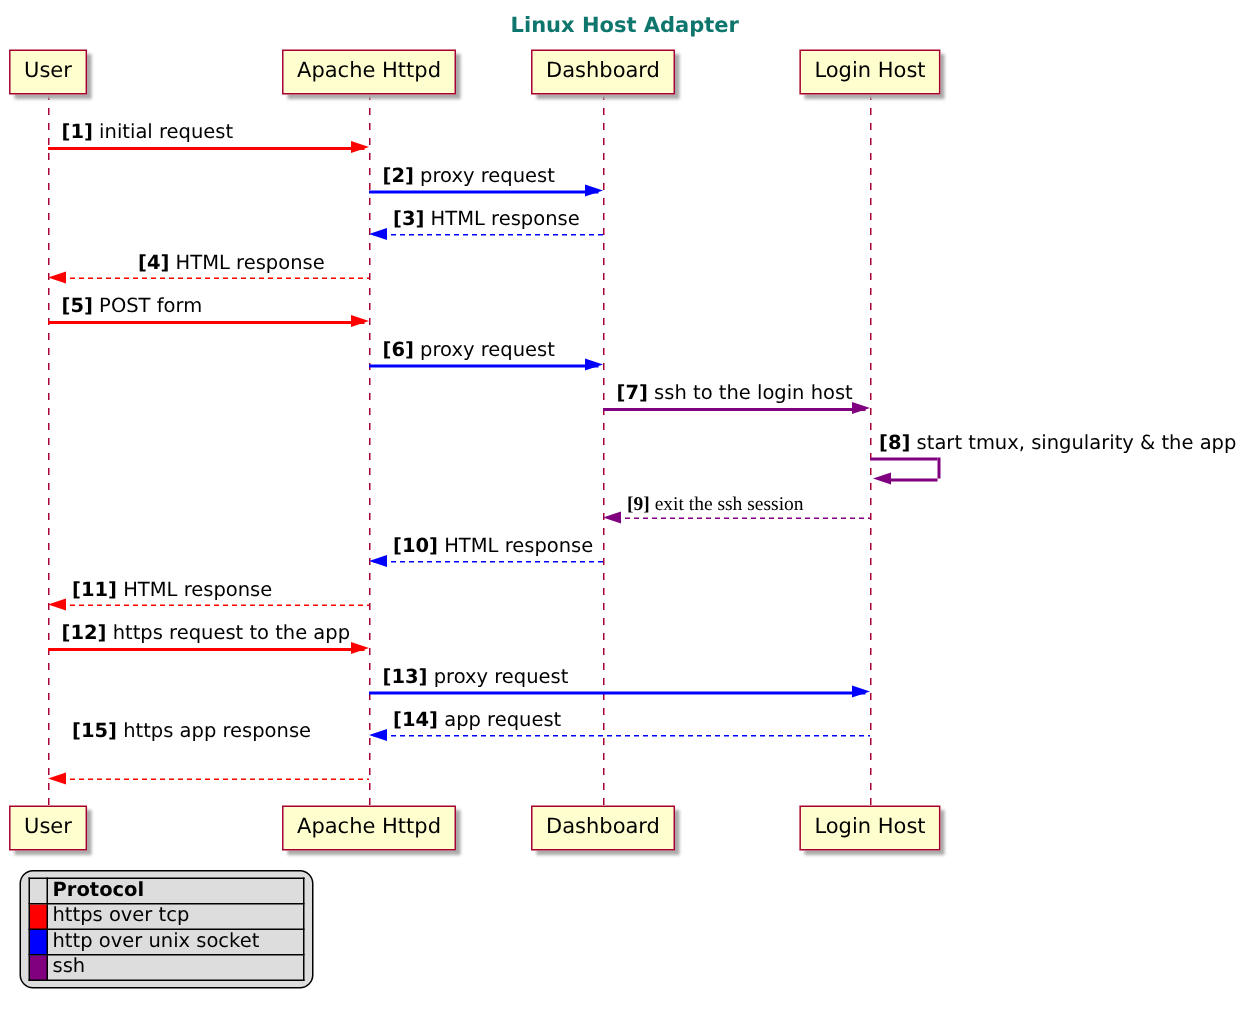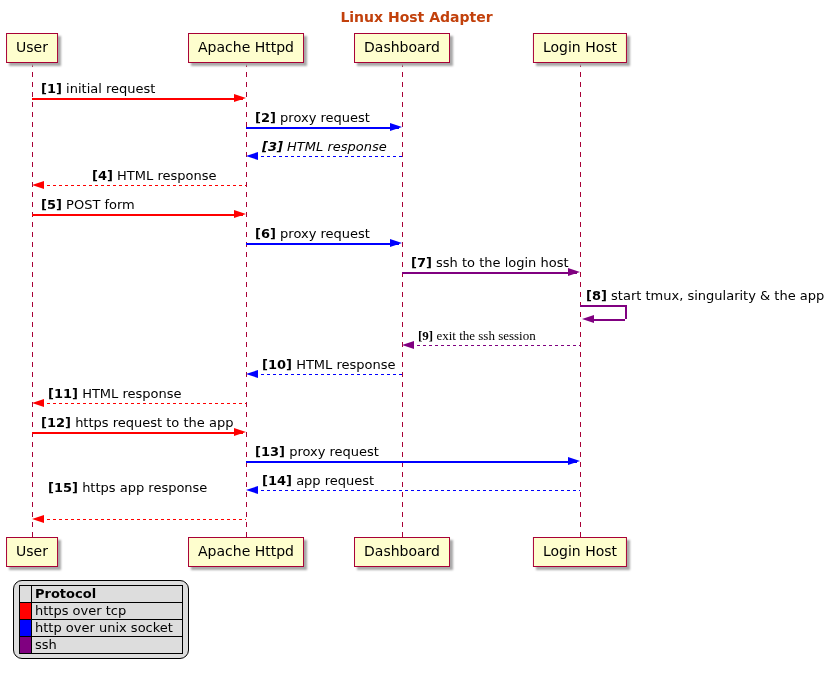--- a/index.html
+++ b/index.html
@@ -5,21 +5,21 @@
   html,body{margin:0;padding:0;background:#fff;}
   .canvas{
     position:relative;
     width:833px;height:687px;
     background:#ffffff;
     font-family:"DejaVu Sans", sans-serif;
     overflow:hidden;
   }
   .title{
     position:absolute;top:9px;left:0;width:833px;
-    text-align:center;font-weight:bold;font-size:14px;color:#c2410c;
+    text-align:center;font-weight:bold;font-size:14px;color:#0f766e;
   }
   .participant{
     position:absolute;
     transform:translateX(-50%);
     background:#FEFECE;
     border:1.6px solid #A80036;
     box-shadow:3px 3px 2px #a9a9a9;
     font-size:14px;color:#000;
     padding:4px 9px 5px 9px;
     white-space:nowrap;
@@ -42,21 +42,21 @@
   }
   .msg-label .seq{font-weight:bold;}
   .self-v{position:absolute;width:1.5px;}
   .legend{
     position:absolute;left:13px;top:580px;
     background:#DDDDDD;
     border:1.5px solid #000;
     border-radius:9px;
     padding:4px 5px;
     box-sizing:border-box;
-    width:176px;
+    width:196px;
   }
   .legend-table{
     border-collapse:collapse;width:100%;
     font-size:13px;color:#000;
   }
   .legend-table th,.legend-table td{
     border:1px solid #000;
     padding:0 3px;
     height:16px;
     line-height:16px;
@@ -82,21 +82,21 @@
       <div class="participant" style="left: 402px; top: 33px;">Dashboard</div>
       <div class="participant" style="left: 402px; top: 537px;">Dashboard</div>
       <div class="participant" style="left: 580px; top: 33px;">Login Host</div>
       <div class="participant" style="left: 580px; top: 537px;">Login Host</div>
       <div class="msg-label" style="left: 41px; top: 81px;"><span class="seq">[1]</span>&nbsp;<span>initial request</span></div>
       <div class="msg-line" style="left: 32px; top: 98px; width: 211px; background: rgb(255, 0, 0);"></div>
       <div class="arrowhead" style="left: 234px; top: 94px; border-top: 4.5px solid transparent; border-bottom: 4.5px solid transparent; border-left: 12px solid rgb(255, 0, 0);"></div>
       <div class="msg-label" style="left: 255px; top: 110px;"><span class="seq">[2]</span>&nbsp;<span>proxy request</span></div>
       <div class="msg-line" style="left: 246px; top: 127px; width: 153px; background: rgb(0, 0, 255);"></div>
       <div class="arrowhead" style="left: 390px; top: 123px; border-top: 4.5px solid transparent; border-bottom: 4.5px solid transparent; border-left: 12px solid rgb(0, 0, 255);"></div>
-      <div class="msg-label" style="left: 262px; top: 139px; font-style: italic;"><span class="seq">[3]</span>&nbsp;<span>HTML response</span></div>
+      <div class="msg-label" style="left: 262px; top: 139px;"><span class="seq">[3]</span>&nbsp;<span>HTML response</span></div>
       <div class="msg-line dotted" style="left: 249px; top: 156px; width: 153px; background: repeating-linear-gradient(90deg, rgb(0, 0, 255) 0px, rgb(0, 0, 255) 3px, transparent 3px, transparent 6px);"></div>
       <div class="arrowhead" style="left: 246px; top: 152px; border-top: 4.5px solid transparent; border-bottom: 4.5px solid transparent; border-right: 12px solid rgb(0, 0, 255);"></div>
       <div class="msg-label" style="left: 48px; top: 168px; margin-left: 44px;"><span class="seq">[4]</span>&nbsp;<span>HTML response</span></div>
       <div class="msg-line dotted" style="left: 35px; top: 185px; width: 211px; background: repeating-linear-gradient(90deg, rgb(255, 0, 0) 0px, rgb(255, 0, 0) 3px, transparent 3px, transparent 6px);"></div>
       <div class="arrowhead" style="left: 32px; top: 181px; border-top: 4.5px solid transparent; border-bottom: 4.5px solid transparent; border-right: 12px solid rgb(255, 0, 0);"></div>
       <div class="msg-label" style="left: 41px; top: 197px;"><span class="seq">[5]</span>&nbsp;<span>POST form</span></div>
       <div class="msg-line" style="left: 32px; top: 214px; width: 211px; background: rgb(255, 0, 0);"></div>
       <div class="arrowhead" style="left: 234px; top: 210px; border-top: 4.5px solid transparent; border-bottom: 4.5px solid transparent; border-left: 12px solid rgb(255, 0, 0);"></div>
       <div class="msg-label" style="left: 255px; top: 226px;"><span class="seq">[6]</span>&nbsp;<span>proxy request</span></div>
       <div class="msg-line" style="left: 246px; top: 243px; width: 153px; background: rgb(0, 0, 255);"></div>

